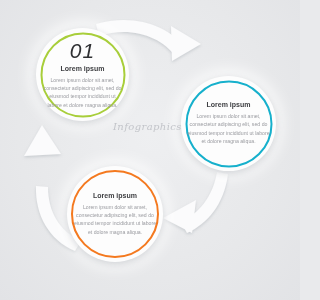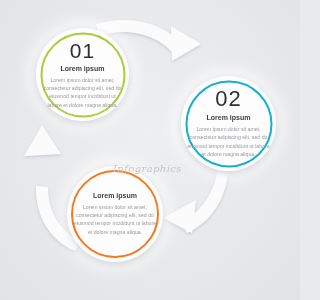--- a/index.html
+++ b/index.html
@@ -80,21 +80,21 @@
     left: 36px;
     top: 28px;
     width: 93px;
     height: 93px;
   }
   #step-1 .ring {
     width: 85px;
     height: 85px;
     border-width: 2.2px;
   }
-  #step-1 .num { font-size: 21px; }
+  #step-1 .num { font-size: 21px; font-style: italic; }
 
   
   #step-2 {
     left: 181px;
     top: 76px;
     width: 95px;
     height: 95px;
   }
   #step-2 .ring {
     width: 87px;
@@ -119,21 +119,20 @@
     position: absolute;
     left: 113px;
     top: 121px;
     font-family: "DejaVu Serif", serif;
     font-style: italic;
     font-size: 10px;
     color: #c3c5ca;
     letter-spacing: 0.4px;
     user-select: none;
     white-space: nowrap;
-    margin-top: 42px;
   }
 </style>
 </head>
 <body style="background: rgb(233, 234, 236);">
 
 <div id="canvas">
 
   <svg class="arrow-layer" viewBox="0 0 300 300">
     <defs>
       <filter id="arrowShadow" x="-40%" y="-40%" width="180%" height="180%">
@@ -174,21 +173,20 @@
     <div class="inner">
       <div class="num">01</div>
       <div class="subtitle">Lorem ipsum</div>
       <div class="body">Lorem ipsum dolor sit amet, consectetur adipiscing elit, sed do eiusmod tempor incididunt ut labore et dolore magna aliqua.</div>
     </div>
   </div>
 
   <div class="step" id="step-2">
     <div class="ring" style="border-color: rgb(22, 176, 204);"></div>
     <div class="inner">
-      <div class="num">02</div>
       <div class="subtitle">Lorem ipsum</div>
       <div class="body">Lorem ipsum dolor sit amet, consectetur adipiscing elit, sed do eiusmod tempor incididunt ut labore et dolore magna aliqua.</div>
     </div>
   </div>
 
   <div class="step" id="step-3">
     <div class="ring" style="border-color: rgb(244, 121, 31);"></div>
     <div class="inner">
       <div class="subtitle">Lorem ipsum</div>
       <div class="body">Lorem ipsum dolor sit amet, consectetur adipiscing elit, sed do eiusmod tempor incididunt ut labore et dolore magna aliqua.</div>

